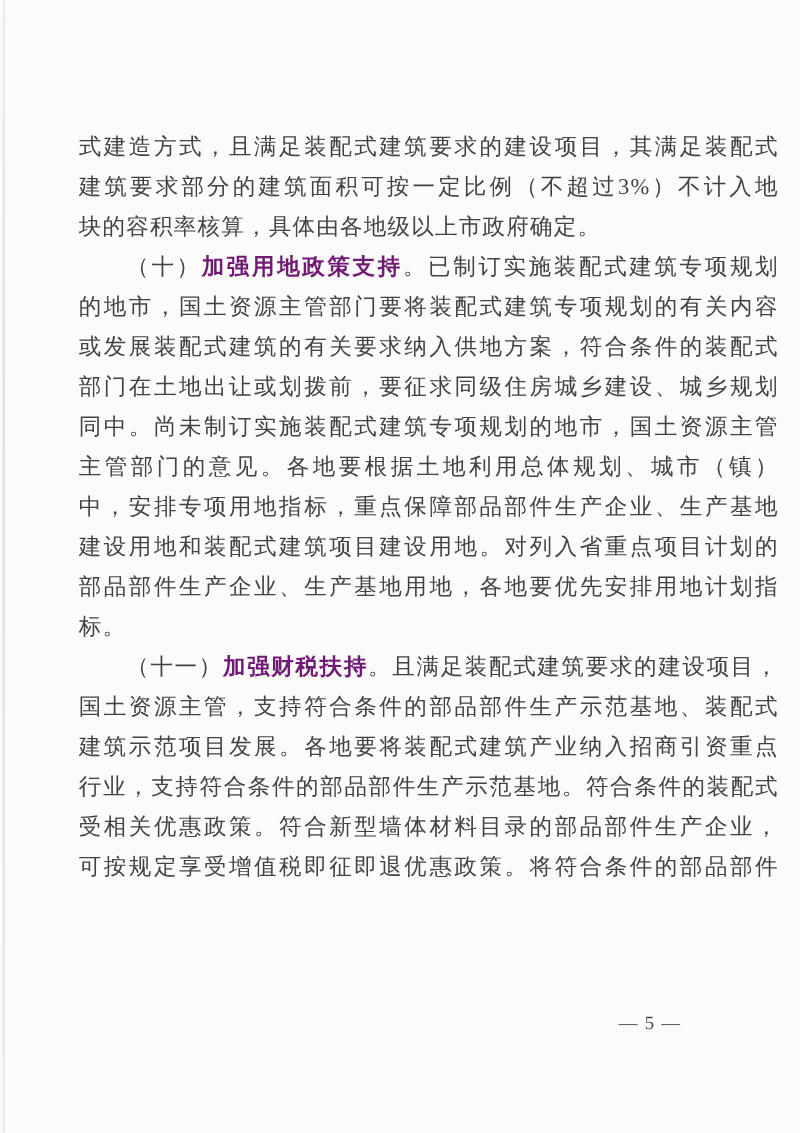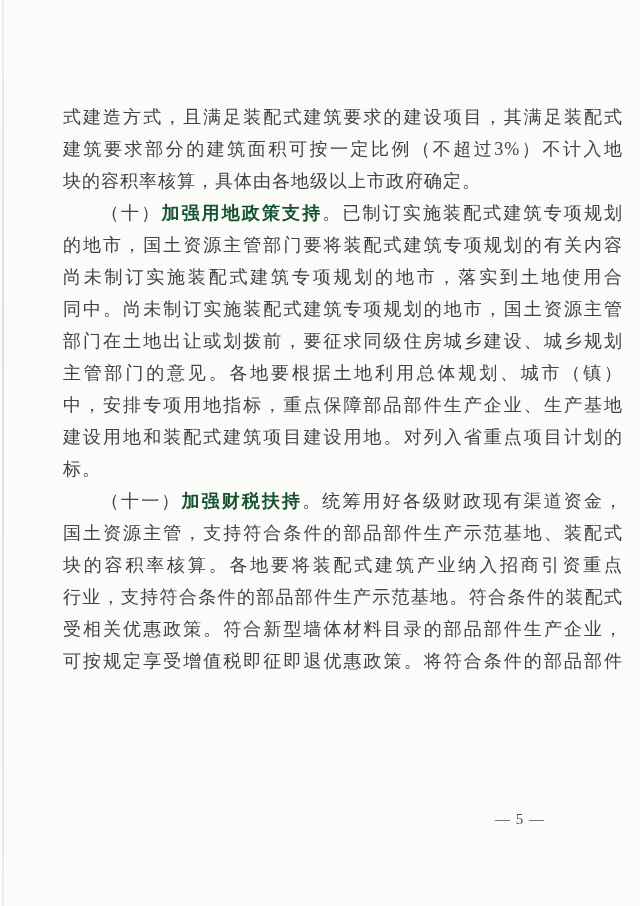--- a/index.html
+++ b/index.html
@@ -43,21 +43,21 @@
     white-space: nowrap;
   }
   .line.para-end {
     text-align-last: left;
   }
   .line.indent {
     padding-left: 38px;
   }
   .section-heading {
     font-weight: bold;
-    color: #14532d;
+    color: #701a75;
   }
   .page-number {
     position: absolute;
     left: 490px;
     top: 808px;
     width: 60px;
     font-size: 15px;
     line-height: 22px;
     color: #474747;
     letter-spacing: 1px;
@@ -70,30 +70,31 @@
 <div class="page">
   <div class="scan-edge"></div>
 
   <div class="text-column">
     <div class="line">式建造方式，且满足装配式建筑要求的建设项目，其满足装配式</div>
     <div class="line">建筑要求部分的建筑面积可按一定比例（不超过3%）不计入地</div>
     <div class="line para-end">块的容积率核算，具体由各地级以上市政府确定。</div>
 
     <div class="line indent"><span>（十）</span><span class="section-heading">加强用地政策支持</span><span>。已制订实施装配式建筑专项规划</span></div>
     <div class="line">的地市，国土资源主管部门要将装配式建筑专项规划的有关内容</div>
-    <div class="line">尚未制订实施装配式建筑专项规划的地市，落实到土地使用合</div>
+    <div class="line">或发展装配式建筑的有关要求纳入供地方案，符合条件的装配式</div>
+    <div class="line">部门在土地出让或划拨前，要征求同级住房城乡建设、城乡规划</div>
     <div class="line">同中。尚未制订实施装配式建筑专项规划的地市，国土资源主管</div>
-    <div class="line">部门在土地出让或划拨前，要征求同级住房城乡建设、城乡规划</div>
     <div class="line">主管部门的意见。各地要根据土地利用总体规划、城市（镇）</div>
     <div class="line">中，安排专项用地指标，重点保障部品部件生产企业、生产基地</div>
     <div class="line">建设用地和装配式建筑项目建设用地。对列入省重点项目计划的</div>
+    <div class="line">部品部件生产企业、生产基地用地，各地要优先安排用地计划指</div>
     <div class="line para-end">标。</div>
 
-    <div class="line indent"><span>（十一）</span><span class="section-heading">加强财税扶持</span><span>。统筹用好各级财政现有渠道资金，</span></div>
+    <div class="line indent"><span>（十一）</span><span class="section-heading">加强财税扶持</span><span>。且满足装配式建筑要求的建设项目，</span></div>
     <div class="line">国土资源主管，支持符合条件的部品部件生产示范基地、装配式</div>
-    <div class="line">块的容积率核算。各地要将装配式建筑产业纳入招商引资重点</div>
+    <div class="line">建筑示范项目发展。各地要将装配式建筑产业纳入招商引资重点</div>
     <div class="line">行业，支持符合条件的部品部件生产示范基地。符合条件的装配式</div>
     <div class="line">受相关优惠政策。符合新型墙体材料目录的部品部件生产企业，</div>
     <div class="line">可按规定享受增值税即征即退优惠政策。将符合条件的部品部件</div>
   </div>
 
   <div class="page-number">— 5 —</div>
 </div>
 
 </body></html>

